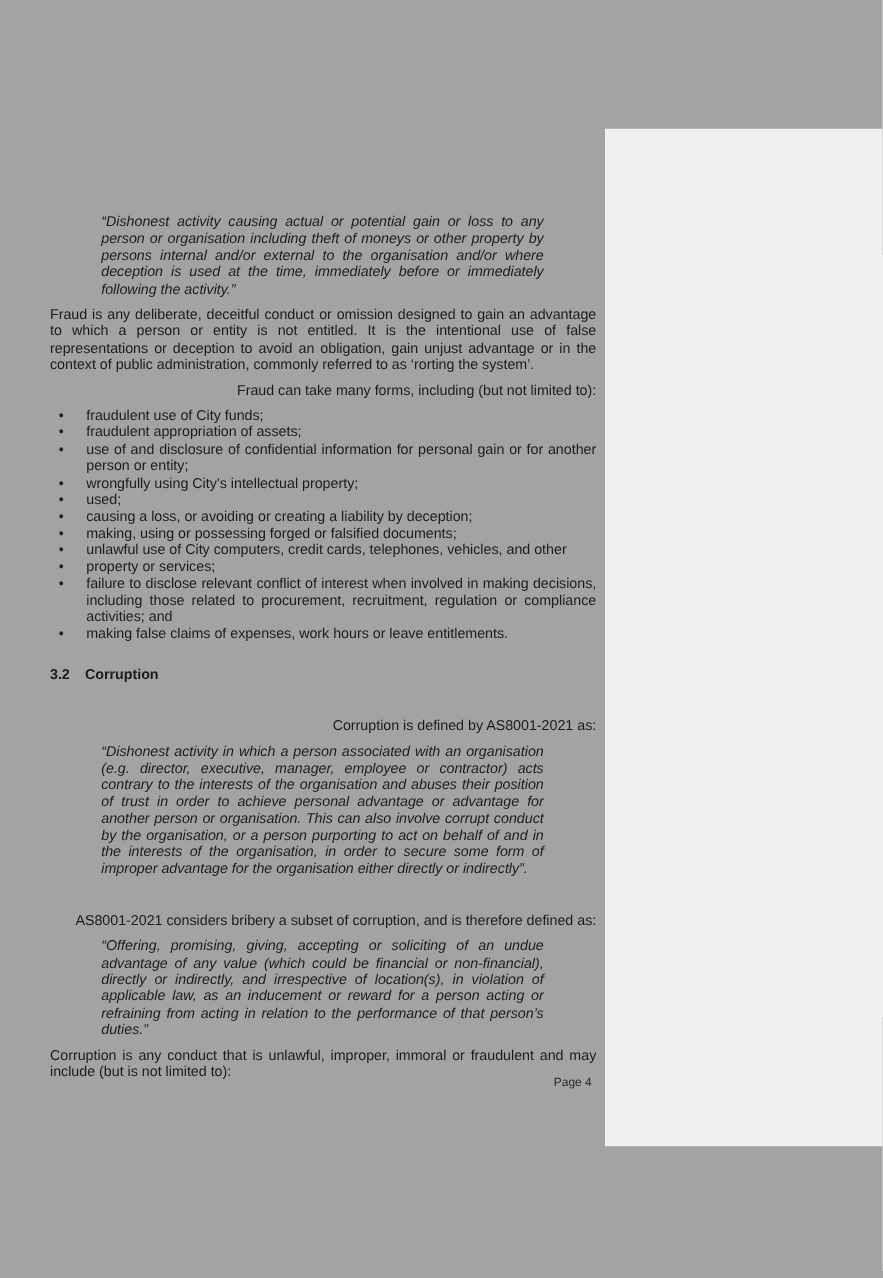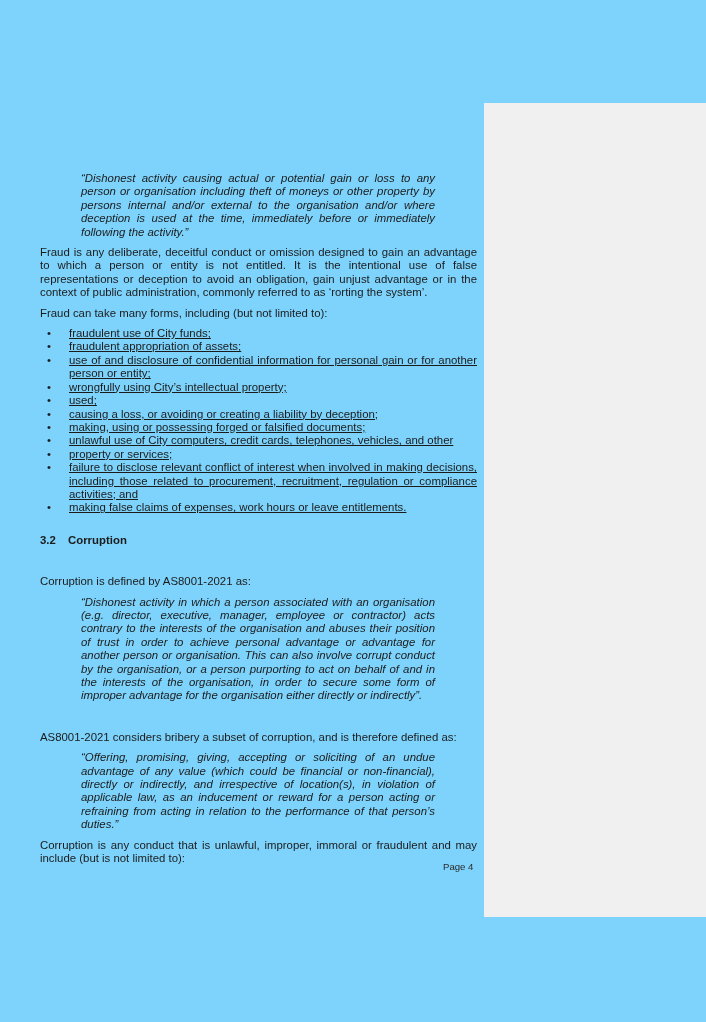--- a/index.html
+++ b/index.html
@@ -7,21 +7,21 @@
   body {
     width: 706px; height: 1022px;
     font-family: "Liberation Sans", "DejaVu Sans", sans-serif;
     color: #1b1b1b;
     position: relative;
     overflow: hidden;
   }
   .page {
     position: absolute; left: 0; top: 0;
     width: 706px; height: 1022px;
-    background: #7dd3fc;
+    background: #a3a3a3;
   }
   .markup-pane {
     position: absolute;
     left: 484px; top: 103px;
     width: 222px; height: 814px;
     background: #f0f0f1;
   }
   .content {
     position: absolute;
     left: 40px; top: 172px;
@@ -31,34 +31,33 @@
   }
   p.body {
     text-align: justify;
     margin-bottom: 7px;
   }
   p.quote {
     font-style: italic;
     text-align: justify;
     margin: 0 42px 7px 41px;
   }
-  p.no-just { text-align: left; }
+  p.no-just { text-align: right; }
   .mb12 { margin-bottom: 12px; }
   .mb10 { margin-bottom: 10px; margin-top: 28px; }
   .mb5  { margin-bottom: 5px; }
   .mb2  { margin-bottom: 2px; }
   ul.bullets {
     list-style: none;
     margin-bottom: 11px;
   }
   ul.bullets li {
     position: relative;
     padding-left: 29px;
     text-align: justify;
-    text-decoration: underline;
   }
   ul.bullets li::before {
     content: "\2022";
     position: absolute;
     left: 7px; top: 0;
     font-size: 11.4px;
   }
   h3.heading {
     font-size: 11.4px;
     line-height: 13.4px;

